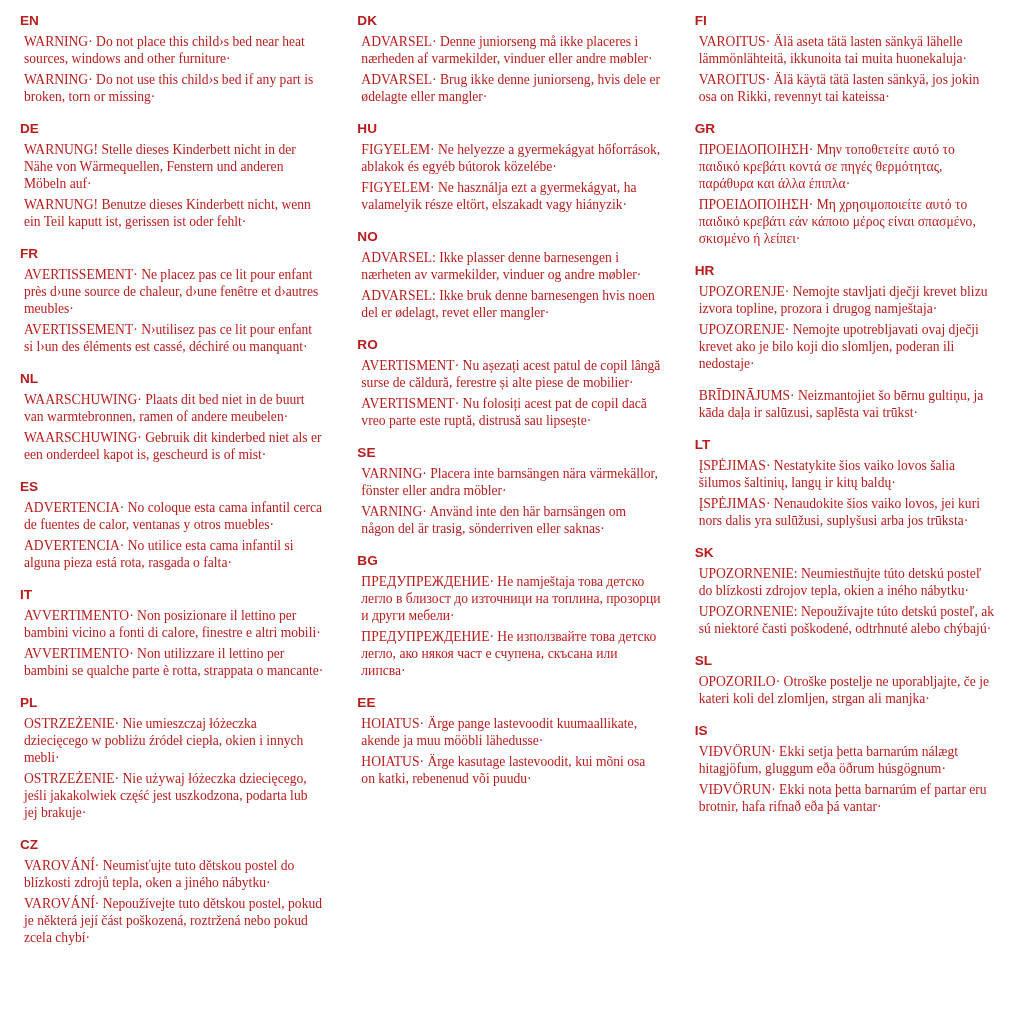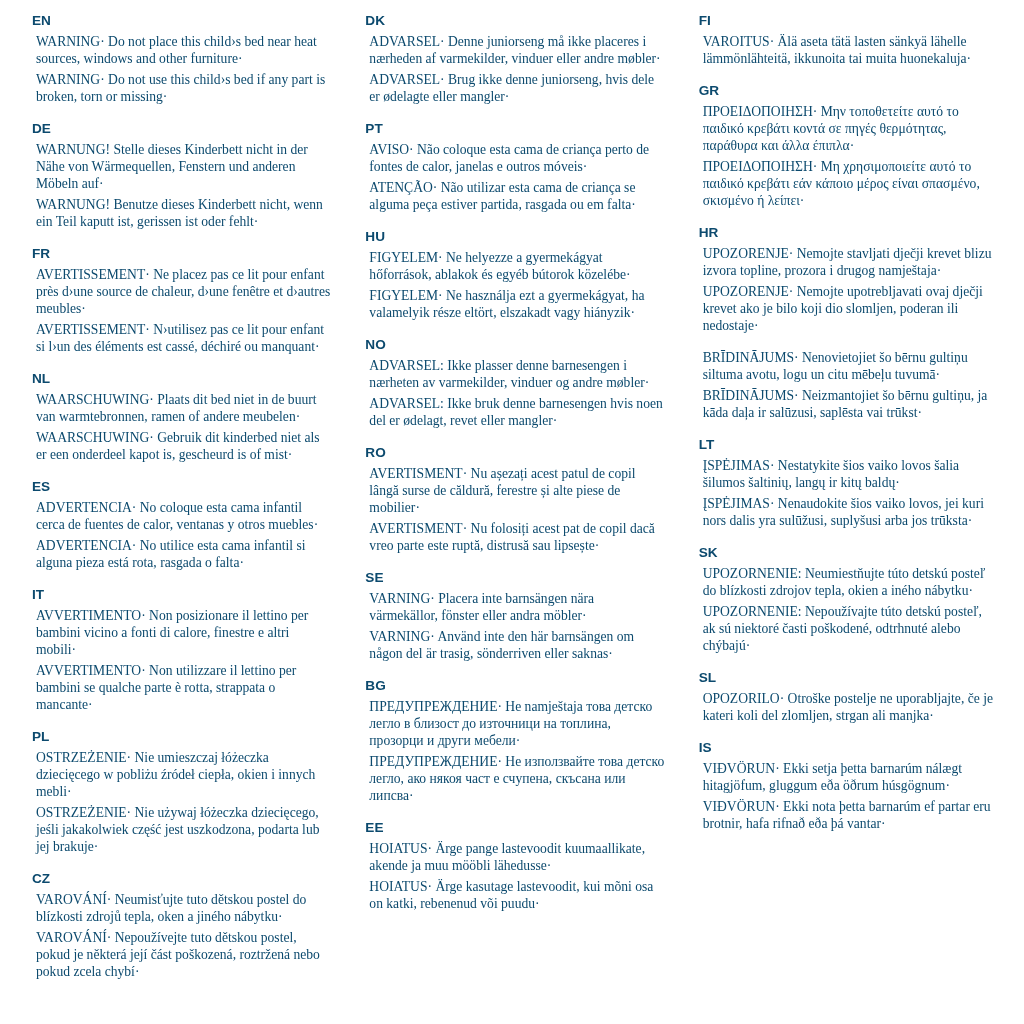--- a/index.html
+++ b/index.html
@@ -4,23 +4,23 @@
 <style>
   html, body {
     margin: 0;
     padding: 0;
     background: #ffffff;
   }
   .page {
     width: 1024px;
     height: 1024px;
     box-sizing: border-box;
-    padding: 12px 22px 16px 32px;
+    padding: 12px 22px 16px 20px;
     background: #ffffff;
-    color: #0c4a6e;
+    color: #b91c1c;
     font-family: "Liberation Sans", "DejaVu Sans", sans-serif;
     font-size: 13.6px;
     line-height: 17px;
     display: flex;
     gap: 30px;
     overflow: hidden;
   }
   .col {
     flex: 1 1 0;
     min-width: 0;
@@ -89,25 +89,20 @@
     </section>
   </div>
 
   <div class="col">
     <section class="lang">
       <h3>DK</h3>
       <p>ADVARSEL· Denne juniorseng må ikke placeres i nærheden af varmekilder, vinduer eller andre møbler·</p>
       <p>ADVARSEL· Brug ikke denne juniorseng, hvis dele er ødelagte eller mangler·</p>
     </section>
     <section class="lang">
-      <h3>PT</h3>
-      <p>AVISO· Não coloque esta cama de criança perto de fontes de calor, janelas e outros móveis·</p>
-      <p>ATENÇÃO· Não utilizar esta cama de criança se alguma peça estiver partida, rasgada ou em falta·</p>
-    </section>
-    <section class="lang">
       <h3>HU</h3>
       <p>FIGYELEM· Ne helyezze a gyermekágyat hőforrások, ablakok és egyéb bútorok közelébe·</p>
       <p>FIGYELEM· Ne használja ezt a gyermekágyat, ha valamelyik része eltört, elszakadt vagy hiányzik·</p>
     </section>
     <section class="lang">
       <h3>NO</h3>
       <p>ADVARSEL: Ikke plasser denne barnesengen i nærheten av varmekilder, vinduer og andre møbler·</p>
       <p>ADVARSEL: Ikke bruk denne barnesengen hvis noen del er ødelagt, revet eller mangler·</p>
     </section>
     <section class="lang">
@@ -129,33 +124,33 @@
       <h3>EE</h3>
       <p>HOIATUS· Ärge pange lastevoodit kuumaallikate, akende ja muu mööbli lähedusse·</p>
       <p>HOIATUS· Ärge kasutage lastevoodit, kui mõni osa on katki, rebenenud või puudu·</p>
     </section>
   </div>
 
   <div class="col">
     <section class="lang">
       <h3>FI</h3>
       <p>VAROITUS· Älä aseta tätä lasten sänkyä lähelle lämmönlähteitä, ikkunoita tai muita huonekaluja·</p>
+      <p>VAROITUS· Älä käytä tätä lasten sänkyä, jos jokin osa on Rikki, revennyt tai kateissa·</p>
     </section>
     <section class="lang">
       <h3>GR</h3>
       <p>ΠΡΟΕΙΔΟΠΟΙΗΣΗ· Μην τοποθετείτε αυτό το παιδικό κρεβάτι κοντά σε πηγές θερμότητας, παράθυρα και άλλα έπιπλα·</p>
       <p>ΠΡΟΕΙΔΟΠΟΙΗΣΗ· Μη χρησιμοποιείτε αυτό το παιδικό κρεβάτι εάν κάποιο μέρος είναι σπασμένο, σκισμένο ή λείπει·</p>
     </section>
     <section class="lang">
       <h3>HR</h3>
       <p>UPOZORENJE· Nemojte stavljati dječji krevet blizu izvora topline, prozora i drugog namještaja·</p>
       <p>UPOZORENJE· Nemojte upotrebljavati ovaj dječji krevet ako je bilo koji dio slomljen, poderan ili nedostaje·</p>
     </section>
     <section class="lang">
-      <p>BRĪDINĀJUMS· Nenovietojiet šo bērnu gultiņu siltuma avotu, logu un citu mēbeļu tuvumā·</p>
       <p>BRĪDINĀJUMS· Neizmantojiet šo bērnu gultiņu, ja kāda daļa ir salūzusi, saplēsta vai trūkst·</p>
     </section>
     <section class="lang">
       <h3>LT</h3>
       <p>ĮSPĖJIMAS· Nestatykite šios vaiko lovos šalia šilumos šaltinių, langų ir kitų baldų·</p>
       <p>ĮSPĖJIMAS· Nenaudokite šios vaiko lovos, jei kuri nors dalis yra sulūžusi, suplyšusi arba jos trūksta·</p>
     </section>
     <section class="lang">
       <h3>SK</h3>
       <p>UPOZORNENIE: Neumiestňujte túto detskú posteľ do blízkosti zdrojov tepla, okien a iného nábytku·</p>

